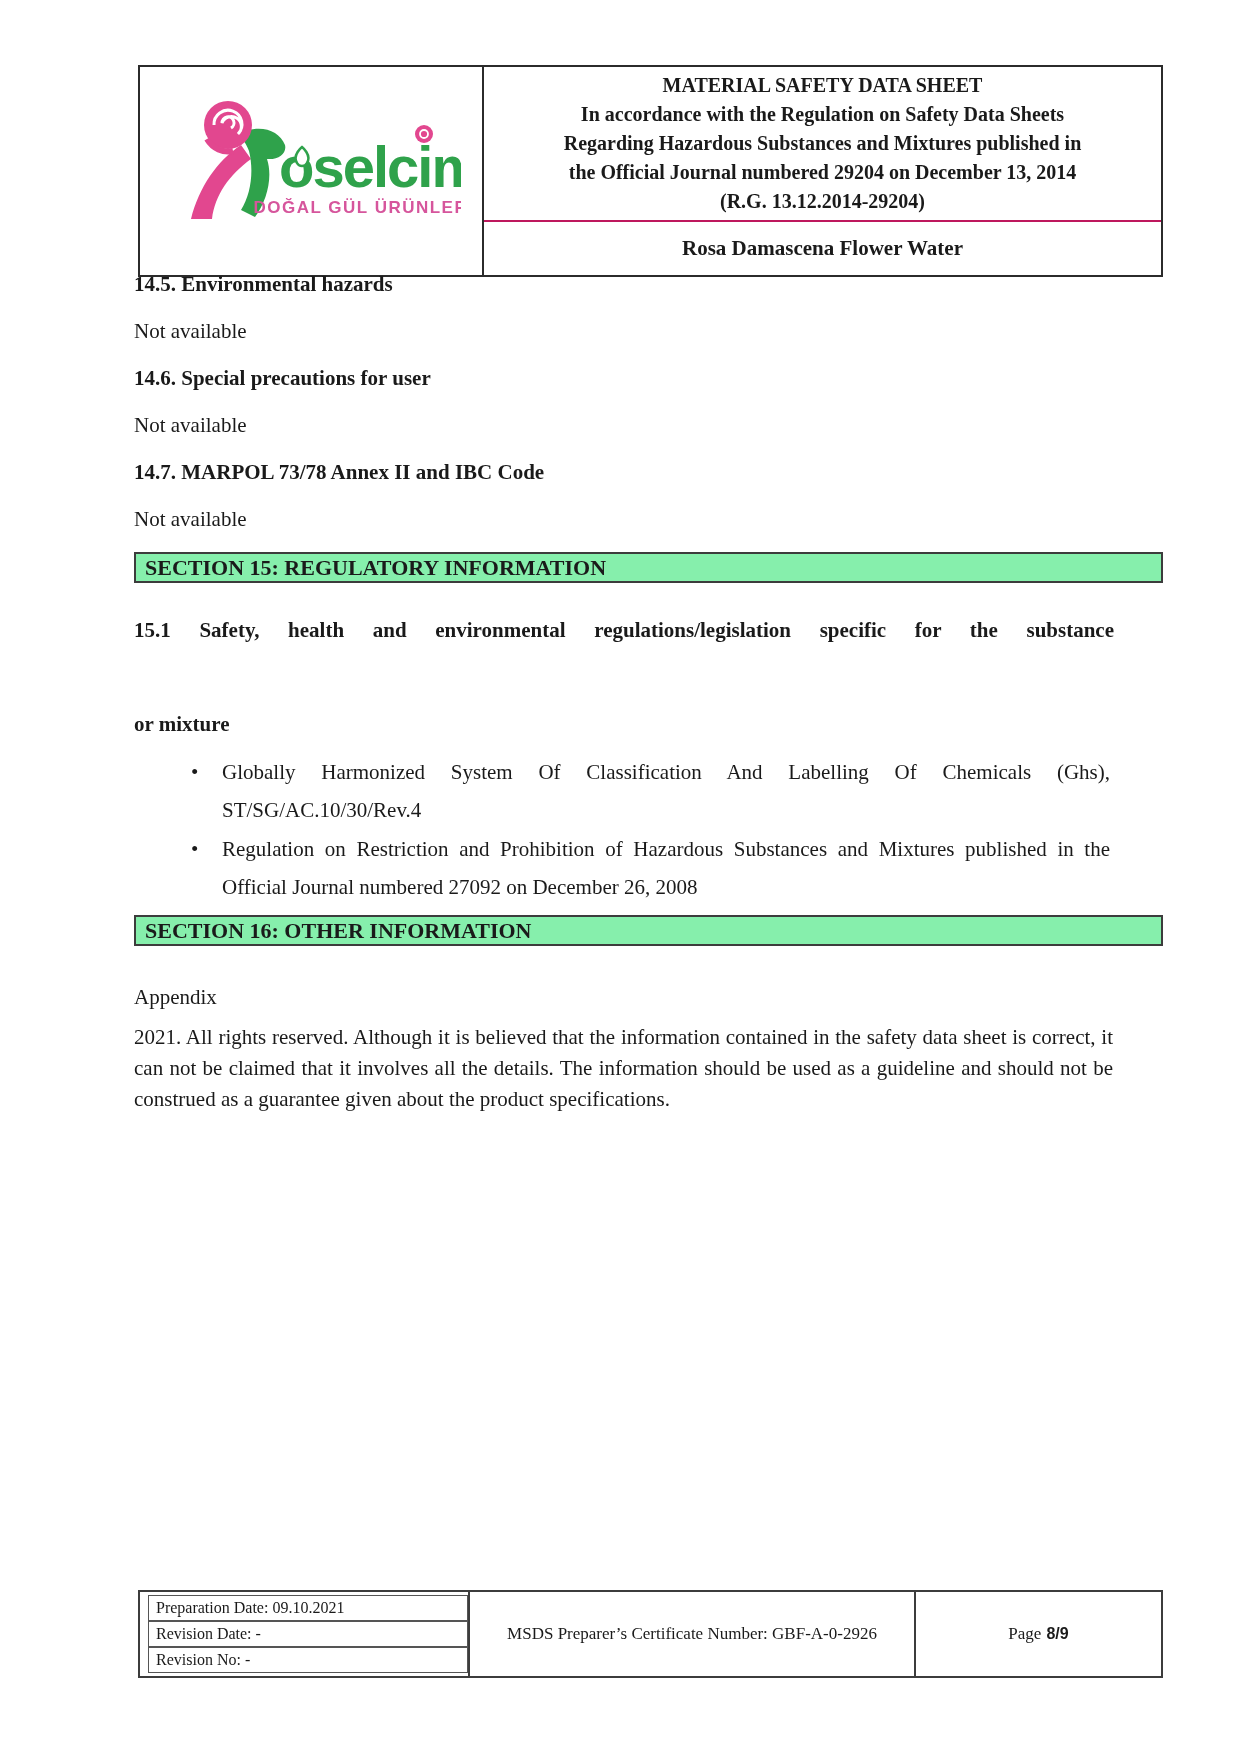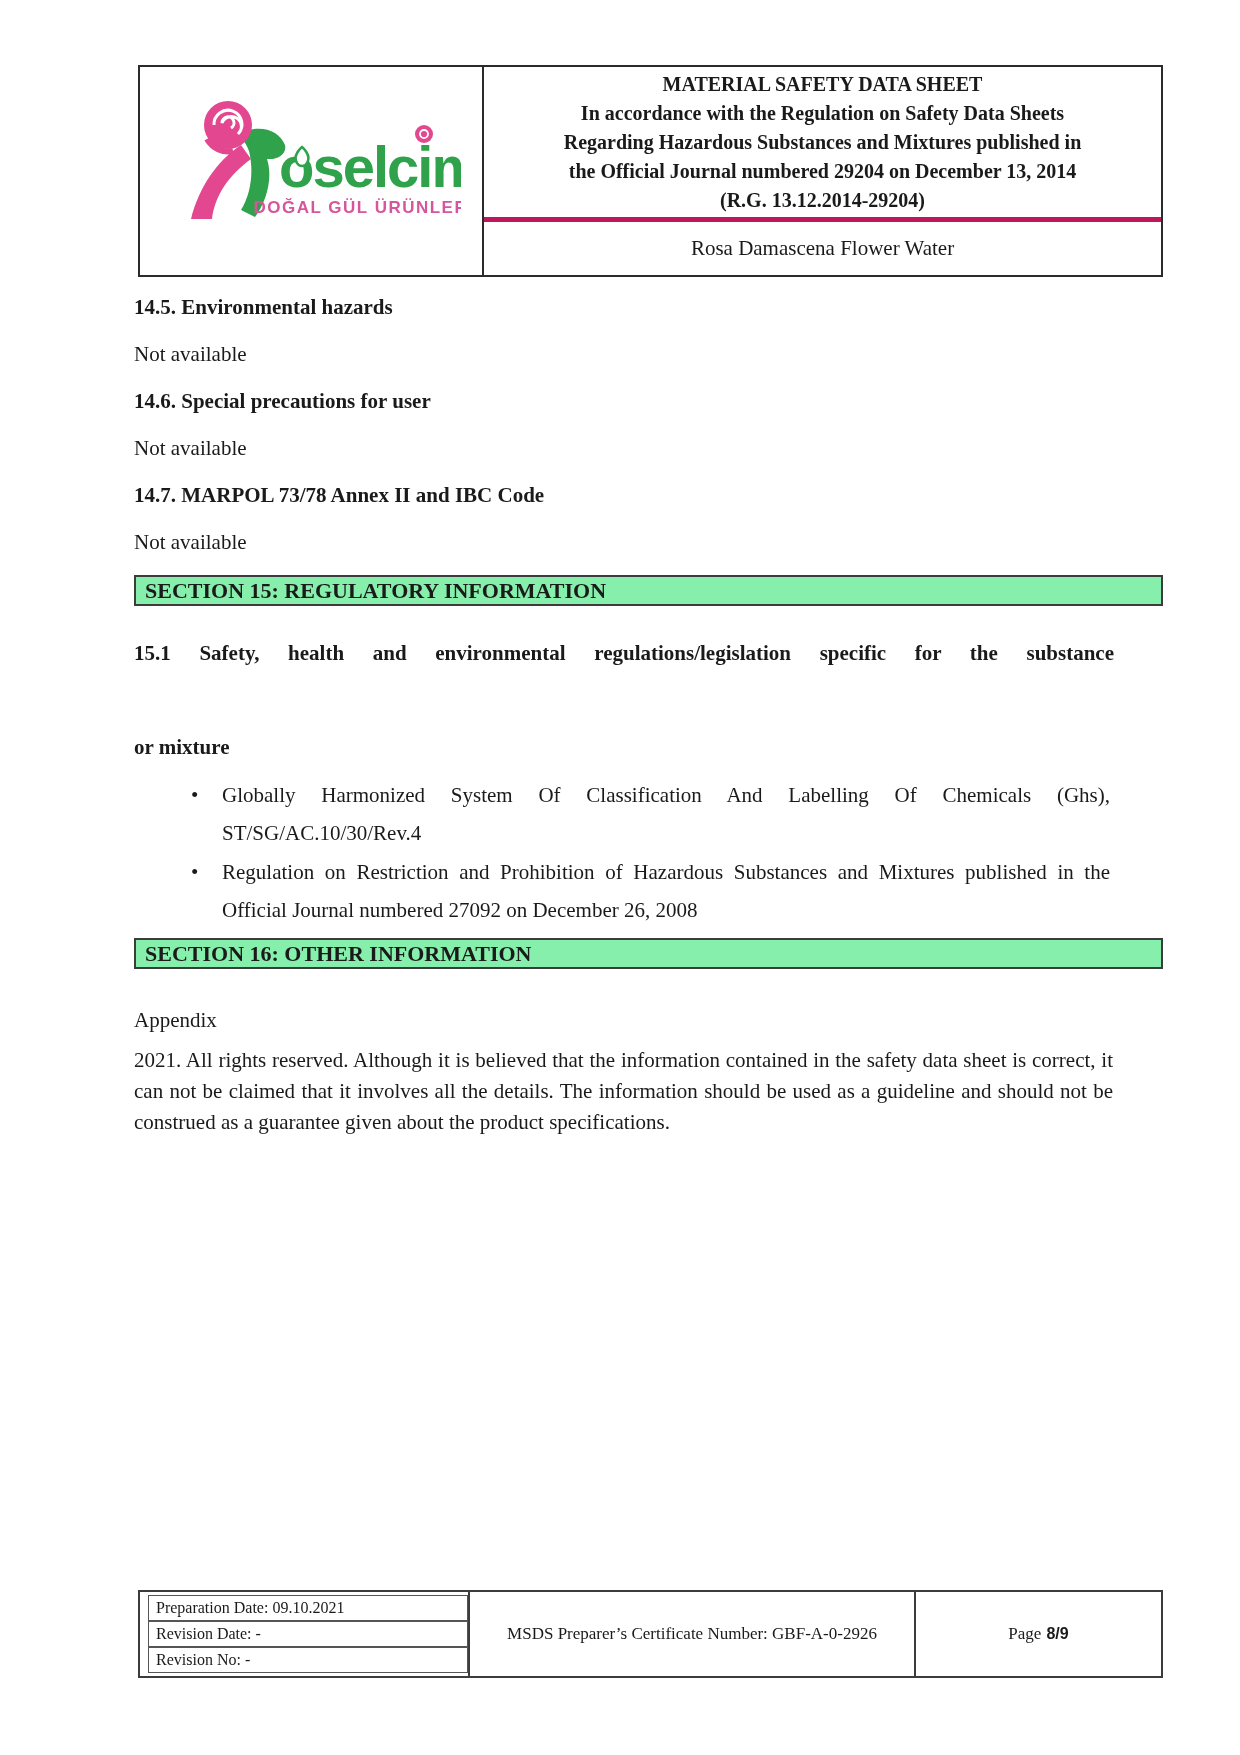--- a/index.html
+++ b/index.html
@@ -15,32 +15,32 @@
   .header {
     position:absolute; top:65px; left:138px; width:1025px; height:212px;
     border:2px solid #2b2b2b; display:flex;
   }
   .header-left {
     width:344px; border-right:2px solid #2b2b2b;
     display:flex; align-items:center; justify-content:center;
   }
   .header-right { flex:1; display:flex; flex-direction:column; }
   .header-title {
-    height:155px; border-bottom:5px solid #be185d;
+    height:155px; border-bottom:2px solid #be185d;
     display:flex; align-items:center; justify-content:center;
     text-align:center; font-weight:bold; font-size:20px; line-height:29px;
     white-space:pre-line; padding:0 14px;
   }
   .header-product {
     flex:1; display:flex; align-items:center; justify-content:center;
-    font-weight:normal; font-size:21px;text-align:center;
+    font-weight:bold; font-size:21px;text-align:center;
   }
 
   
-  .bodycol { position:absolute; top:284px; left:134px; width:1029px; }
+  .bodycol { position:absolute; top:261px; left:134px; width:1029px; }
   .sub-h   { font-weight:bold; font-size:21px; line-height:47px; }
   .sub-t   { font-size:21px; line-height:47px; }
 
   .secbox {
     margin-top:9px; border:2px solid #3c3c3c; height:31px;
     font-weight:bold; font-size:22px; line-height:27px;
     padding-left:9px; background:#86efac;
   }
   .secbox.s16 { }
 

